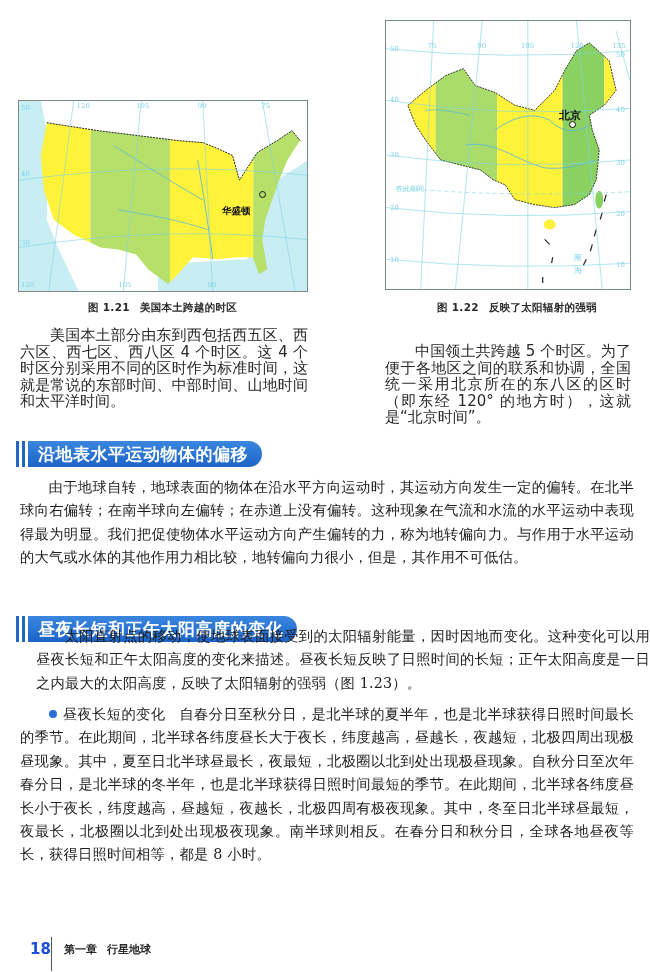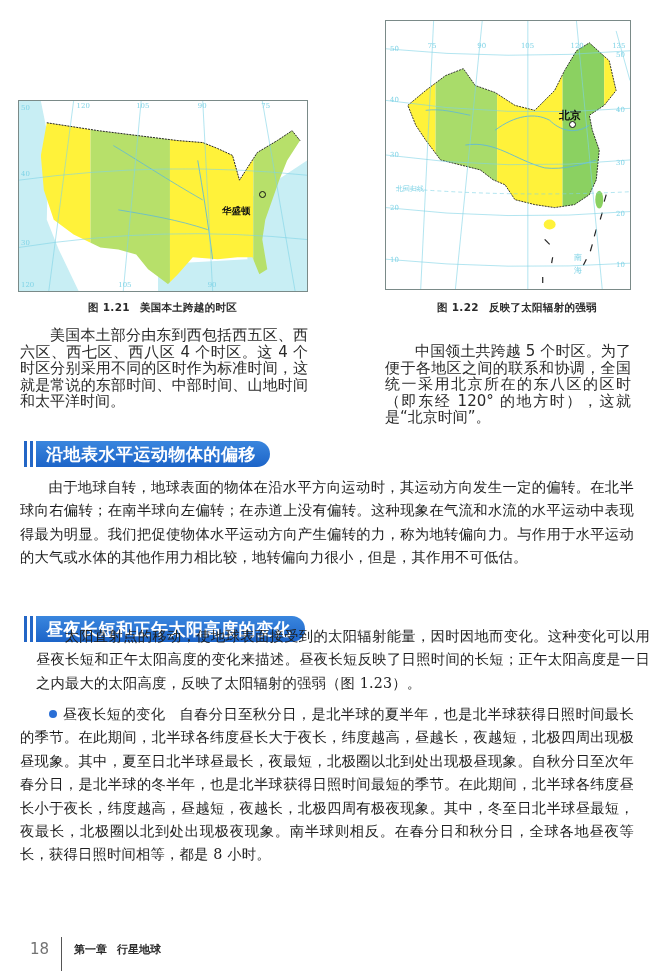--- a/index.html
+++ b/index.html
@@ -15,41 +15,41 @@
     font-size: 10.5px; font-weight: bold; color: #2a2a2a; letter-spacing: 0.3px; white-space: nowrap; }
   .fig-caption .num { margin-right: 10px; }
   #usa-caption { left: 88px; top: 301px; }
   #china-caption { left: 437px; top: 301px; }
 
   .fig-note { position: absolute; font-family: "DejaVu Sans", "Liberation Sans", sans-serif;
     font-size: 15px; line-height: 16.6px; color: #2a2a2a; text-indent: 2em; text-align: justify; }
   #usa-note { left: 20px; top: 327px; width: 288px; }
   #china-note { left: 385px; top: 343px; width: 246px; }
 
-  .section-head { position: absolute; left: 24px; height: 16px; display: flex; align-items: center; }
+  .section-head { position: absolute; left: 16px; height: 16px; display: flex; align-items: center; }
   .section-head .bar { width: 3px; height: 26px; background: #2366c6; margin-right: 3px; }
   .section-head .pill { height: 26px; background: linear-gradient(180deg,#3a86de 0%,#1c64c8 100%);
     border-radius: 0 14px 14px 0; padding: 0 14px 0 10px; display: flex; align-items: center;
     color: #ffffff; font-family: "DejaVu Sans", "Liberation Sans", sans-serif; font-weight: bold;
     font-size: 17px; letter-spacing: 0.5px; }
   #sec1 { top: 446px; }
   #sec2 { top: 597px; margin-top: 24px; }
 
   .para { position: absolute; left: 20px; width: 614px; font-size: 14.3px; line-height: 23.4px;
     color: #1e1e1e; text-align: justify; text-indent: 2em; letter-spacing: 0.2px; }
   #p1 { top: 476px; }
   #p2 { top: 625px; margin-left: 16px; }
   #p3 { top: 703px; }
   .bullet-dot { display: inline-block; width: 8px; height: 8px; border-radius: 50%; background: #2a6fd6;
     margin-right: 6px; vertical-align: 1px; text-indent: 0; }
   .bullet-title { margin-right: 14px; }
 
   #footer { position: absolute; left: 30px; top: 937px; height: 34px; display: flex; align-items: flex-start; }
-  #footer .page-no { font-family: "DejaVu Sans", "Liberation Sans", sans-serif; font-weight: normal;
-    font-size: 15px; color: #737373; margin-right: 12px; margin-top: 3px; }
+  #footer .page-no { font-family: "DejaVu Sans", "Liberation Sans", sans-serif; font-weight: bold;
+    font-size: 15px; color: #1d4ed8; margin-right: 0; margin-top: 3px; }
   #footer .divider { width: 1px; height: 34px; background: #555; margin-right: 12px; }
   #footer .chapter { font-family: "DejaVu Sans", "Liberation Sans", sans-serif; font-size: 11px;
     font-weight: bold; color: #2a2a2a; margin-top: 5px; word-spacing: 6px; }
   #footer .chapter span + span { margin-left: 10px; }
 </style>
 </head>
 <body>
 
 <div class="map-frame" id="usa-map">
   <svg viewBox="0 0 290 192" preserveAspectRatio="none">
@@ -161,21 +161,21 @@
         <text x="136" y="27">105</text>
       <text x="186" y="27">120</text>
         <text x="228" y="27">135</text>
       <text x="232" y="36">50</text>
         <text x="232" y="92">40</text>
         <text x="232" y="145">30</text>
       <text x="232" y="196">20</text>
         <text x="232" y="248">10</text>
     </g>
   </svg>
-  <div style="position:absolute;left:10px;top:163px;font-size:7px;color:#7fd3e6;font-family:'DejaVu Sans',sans-serif;">北回归线</div>
+  <div style="position:absolute;left:10px;top:163px;font-size:7px;color:#7fd3e6;font-family:'DejaVu Sans',sans-serif;">在此期间</div>
   <div style="position:absolute;left:185px;top:225px;font-size:8px;color:#7fd3e6;writing-mode:vertical-rl;letter-spacing:14px;font-family:'DejaVu Sans',sans-serif;">南海</div>
   <div style="position:absolute;left:173px;top:87px;font-family:'DejaVu Sans',sans-serif;font-weight:bold;font-size:11px;color:#111;">北京</div>
   <div style="position:absolute;left:183px;top:100px;width:7px;height:7px;border:1px solid #111;border-radius:50%;background:#fff;"></div>
 </div>
 
 <div class="fig-caption" id="china-caption">
   <span class="num">图 1.22</span><span>反映了太阳辐射的强弱</span>
 </div>
 <div class="fig-note" id="china-note">中国领土共跨越 5 个时区。为了便于各地区之间的联系和协调，全国统一采用北京所在的东八区的区时（即东经 120° 的地方时），这就是“北京时间”。</div>
 

